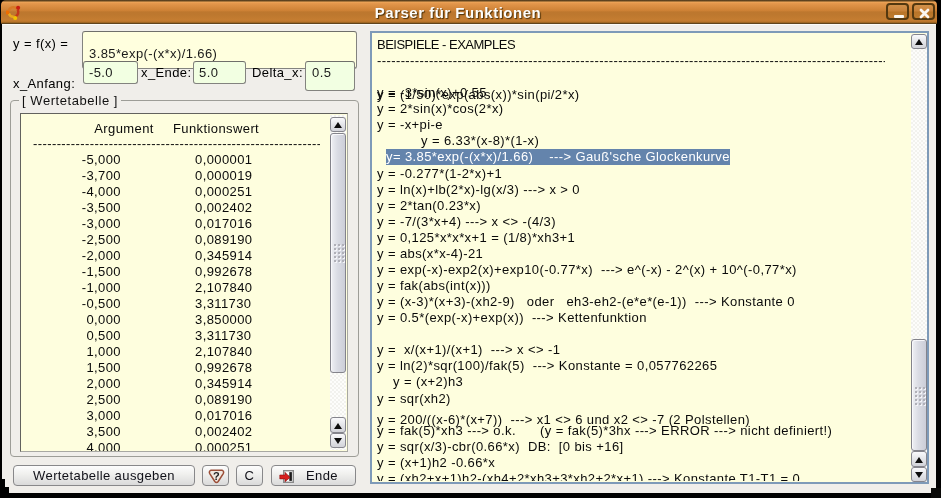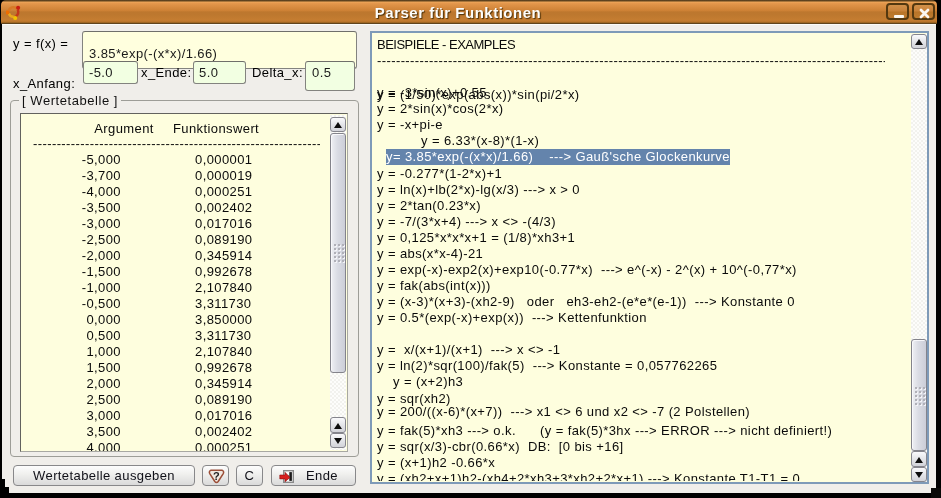--- a/index.html
+++ b/index.html
@@ -162,21 +162,21 @@
       <div class="rrow" style="top:196.84px;">y = 0,125*x*x*x+1 = (1/8)*xh3+1</div>
       <div class="rrow" style="top:212.91px;">y = abs(x*x-4)-21</div>
       <div class="rrow" style="top:228.98000000000002px;">y = exp(-x)-exp2(x)+exp10(-0.77*x)  ---&gt; e^(-x) - 2^(x) + 10^(-0,77*x)</div>
       <div class="rrow" style="top:245.05px;">y = fak(abs(int(x)))</div>
       <div class="rrow" style="top:261px;">y = (x-3)*(x+3)-(xh2-9)   oder   eh3-eh2-(e*e*(e-1))  ---&gt; Konstante 0</div>
       <div class="rrow" style="top:277.19px;">y = 0.5*(exp(-x)+exp(x))  ---&gt; Kettenfunktion</div>
       <div class="rrow" style="top:309.33px;">y =  x/(x+1)/(x+1)  ---&gt; x &lt;&gt; -1</div>
       <div class="rrow" style="top:325.4px;">y = ln(2)*sqr(100)/fak(5)  ---&gt; Konstante = 0,057762265</div>
       <div class="rrow" style="top:341.47px;margin-left:16px;">y = (x+2)h3</div>
       <div class="rrow" style="top:357.54px;">y = sqr(xh2)</div>
-      <div class="rrow" style="top:371px;">y = 200/((x-6)*(x+7))  ---&gt; x1 &lt;&gt; 6 und x2 &lt;&gt; -7 (2 Polstellen)</div>
+      <div class="rrow" style="top:379px;">y = 200/((x-6)*(x+7))  ---&gt; x1 &lt;&gt; 6 und x2 &lt;&gt; -7 (2 Polstellen)</div>
       <div class="rrow" style="top:389.68px;">y = fak(5)*xh3 ---&gt; o.k.      (y = fak(5)*3hx ---&gt; ERROR ---&gt; nicht definiert!)</div>
       <div class="rrow" style="top:405.75px;">y = sqr(x/3)-cbr(0.66*x)  DB:  [0 bis +16]</div>
       <div class="rrow" style="top:421.82px;">y = (x+1)h2 -0.66*x</div>
       <div class="rrow" style="top:437.89px;">y = (xh2+x+1)h2-(xh4+2*xh3+3*xh2+2*x+1) ---&gt; Konstante T1-T1 = 0</div>
     </div>
 
   <div class="trough abs" style="left:911px;top:34px;height:448px;"></div>
   <div class="sbtn" style="left:911px;top:34px;height:15px;">
       <div class="arr up" style="left:2.5px;top:3.5px;"></div>
     </div>

